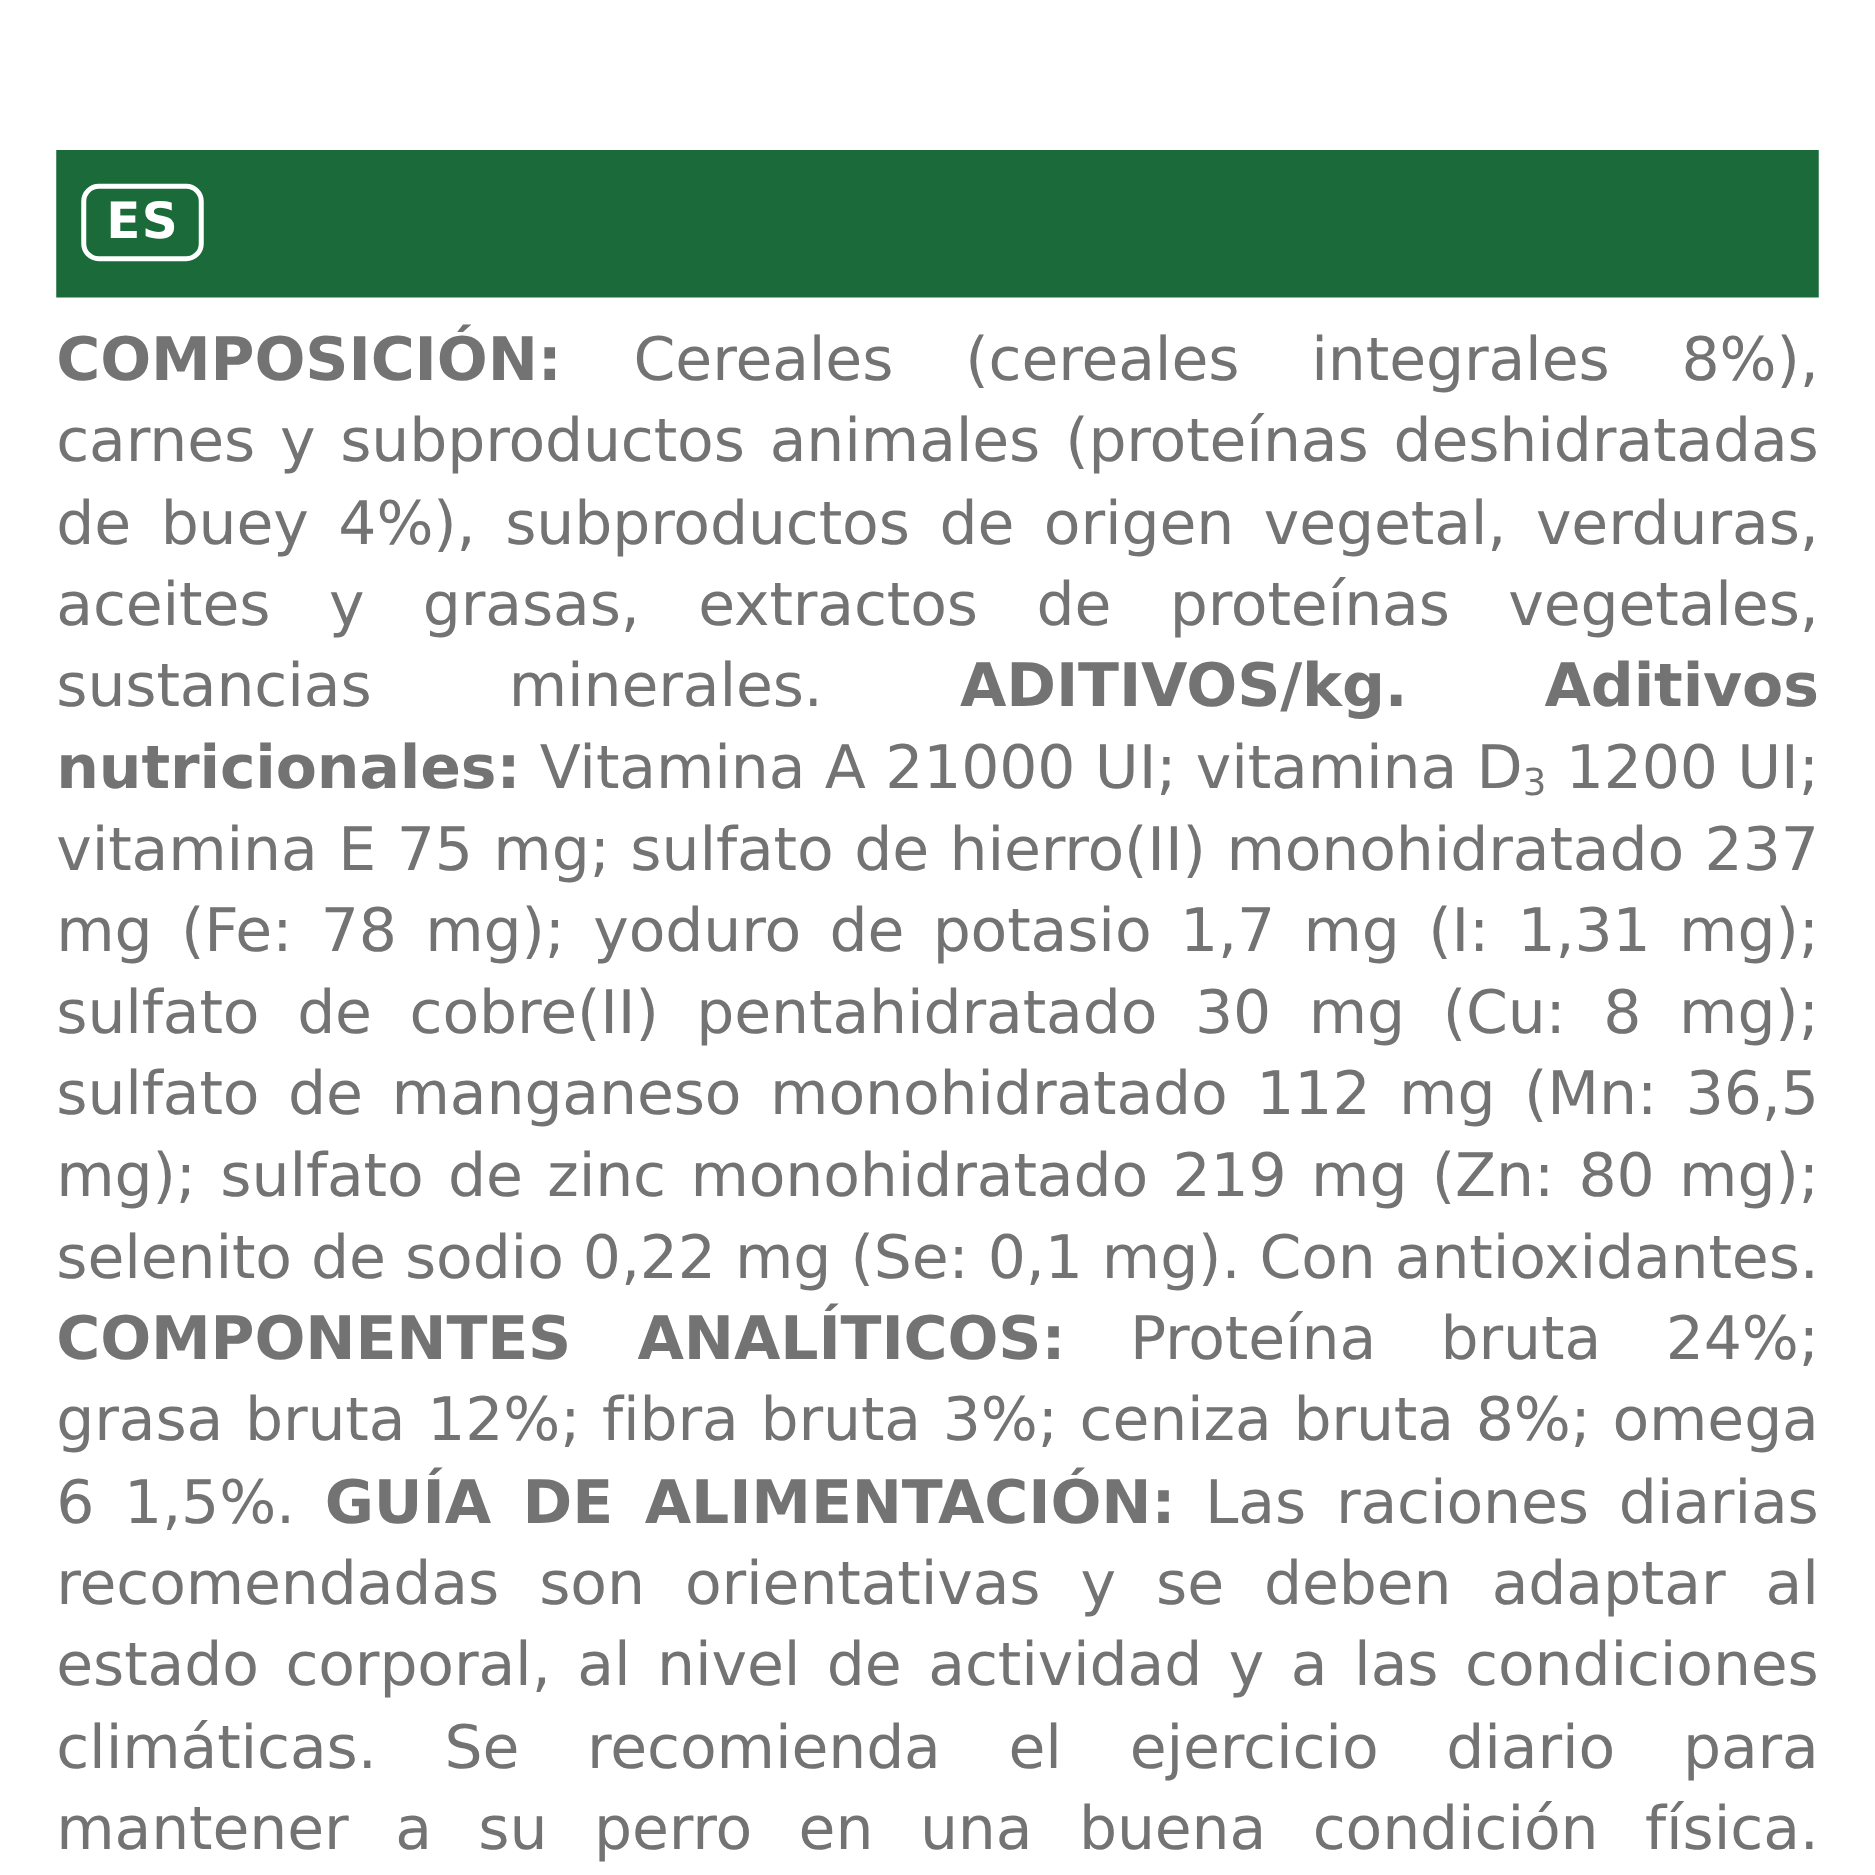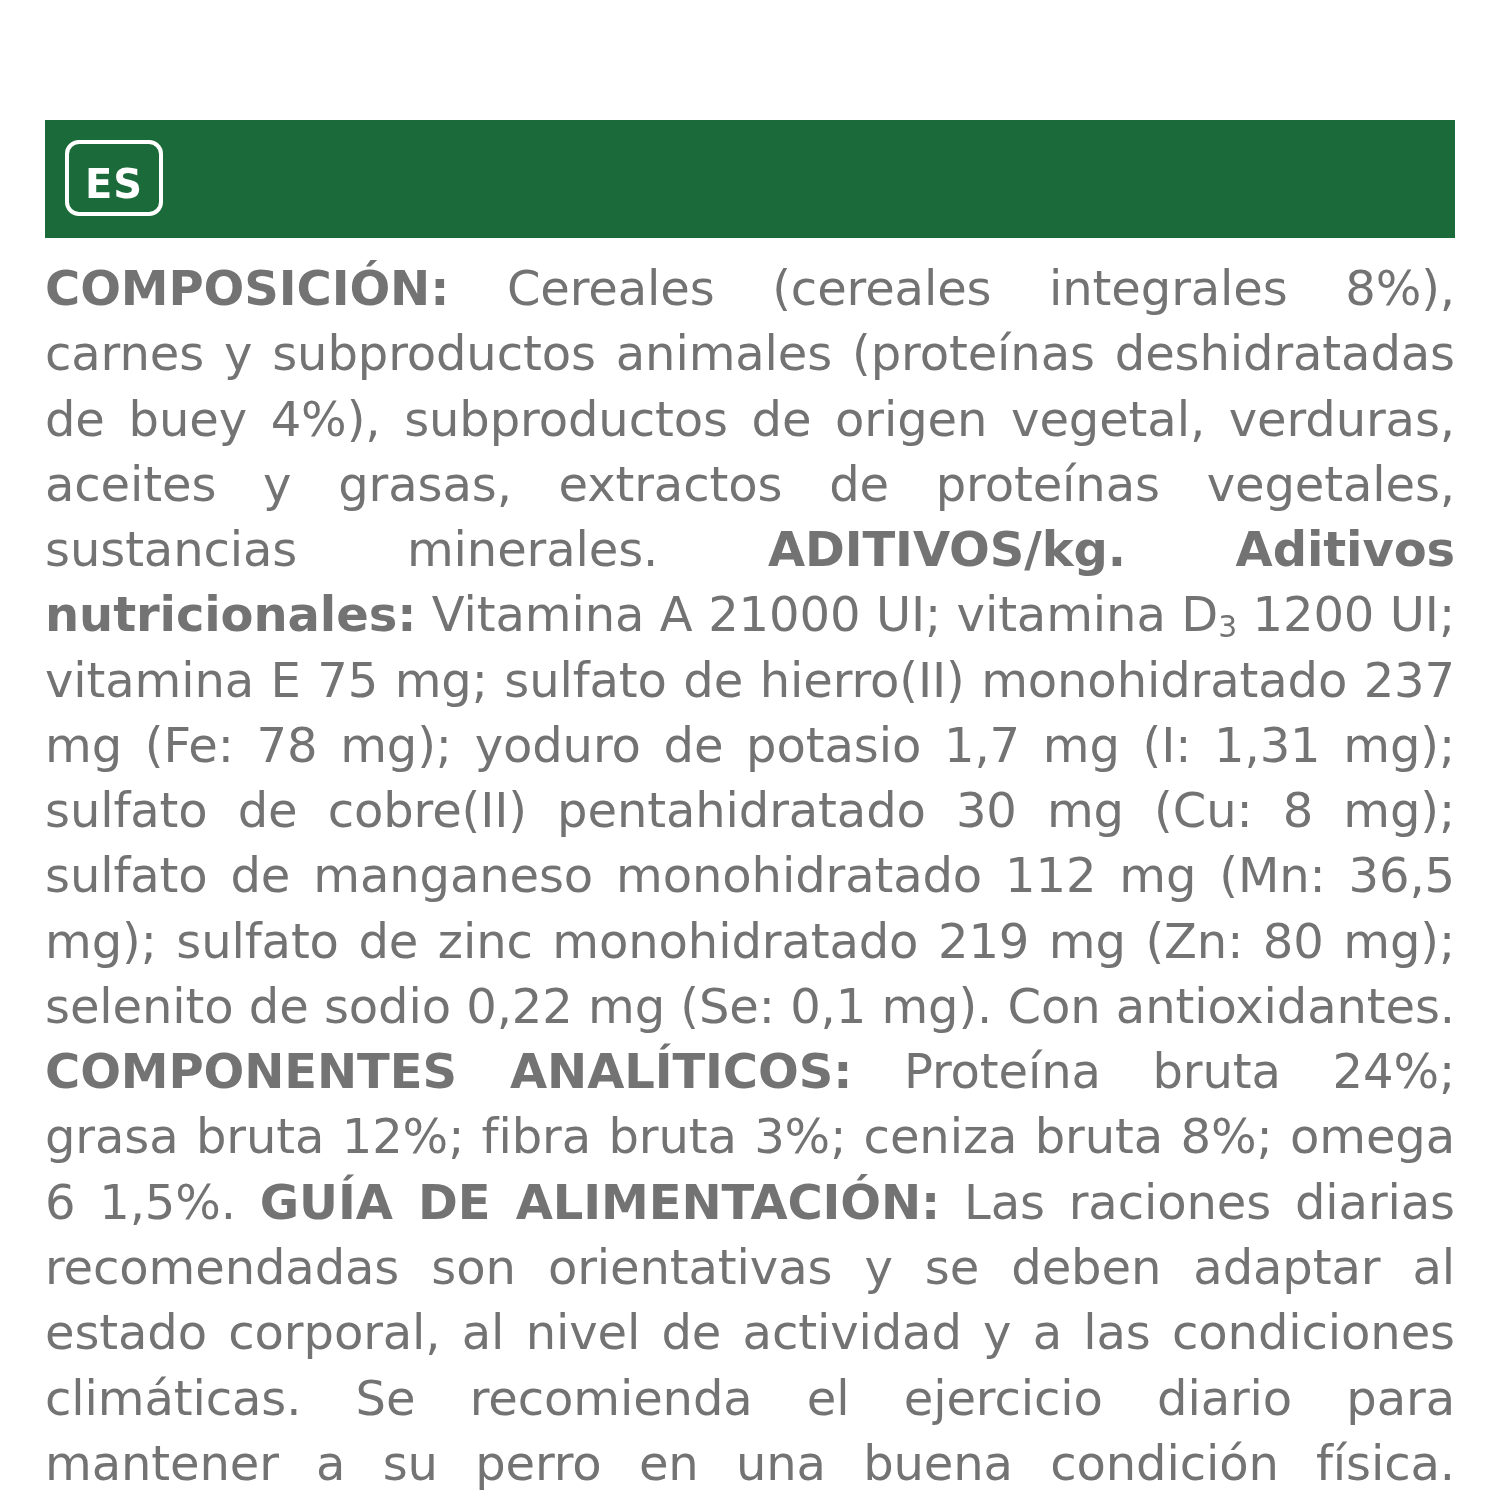--- a/index.html
+++ b/index.html
@@ -31,21 +31,21 @@
     min-height: 118px;
   }
   .lang-badge {
     flex: 0 0 auto;
     border: 4px solid #ffffff;
     border-radius: 14px;
     color: #ffffff;
     font-size: 40px;
     font-weight: 700;
     letter-spacing: 1px;
-    padding: 20px 16px 8px 16px;
+    padding: 6px 16px 8px 16px;
     line-height: 1;
     margin-right: 28px;
   }
   .header-title {
     color: #ffffff;
     font-size: 43px;
     font-weight: 700;
     line-height: 1.17;
     letter-spacing: 0.2px;
     text-transform: uppercase;

